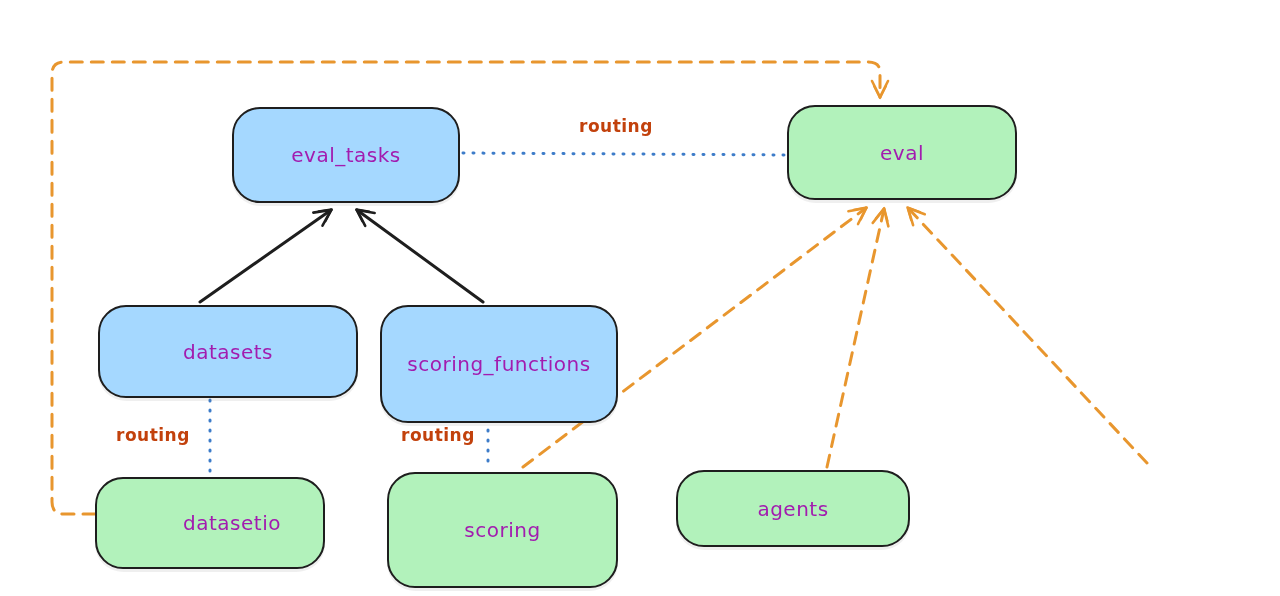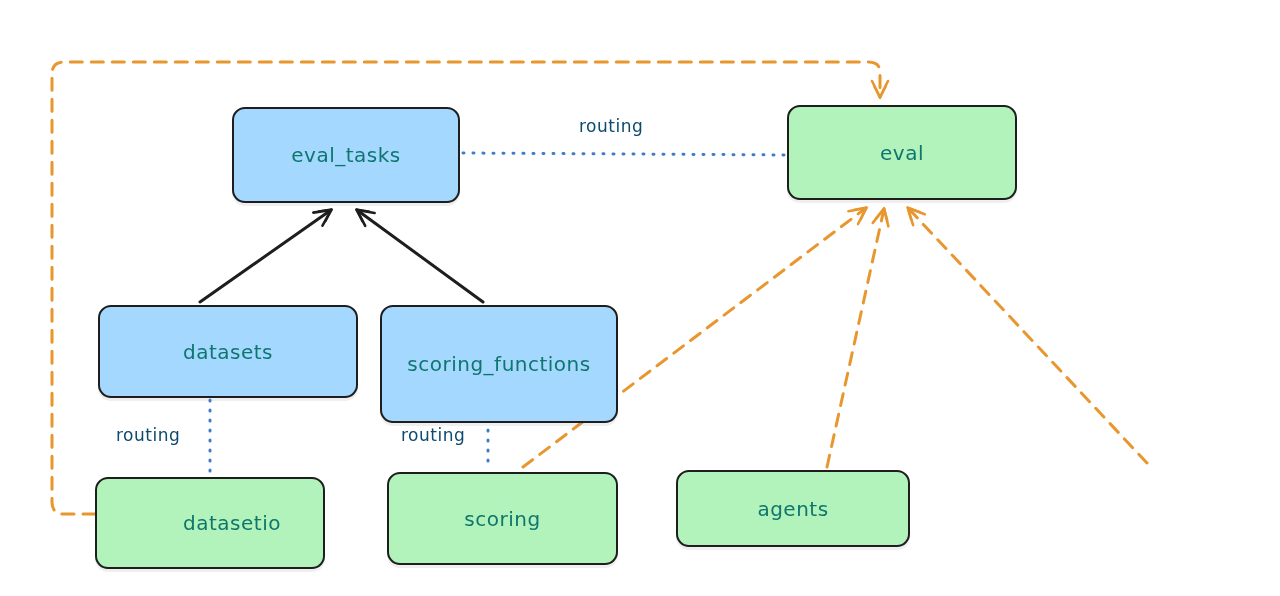--- a/index.html
+++ b/index.html
@@ -8,46 +8,46 @@
     width:1280px;height:596px;
     background:#ffffff;
     overflow:hidden;
     font-family:"DejaVu Sans","Liberation Sans",sans-serif;
   }
   .edges{position:absolute;left:0;top:0;width:1280px;height:596px;pointer-events:none;}
   .node{
     position:absolute;
     display:flex;align-items:center;justify-content:center;
     border:2.5px solid #1e1e1e;
-    border-radius:13px;
+    border-radius:28px;
     box-sizing:border-box;
-    color:#0f766e;
+    color:#a21caf;
     font-size:20px;
     font-weight:500;
     letter-spacing:0.5px;
     box-shadow:0 3px 0 rgba(120,120,120,0.12);
   }
   .node.blue{background:#a5d8ff;}
   .node.green{background:#b2f2bb;}
   .edge-label{
     position:absolute;
-    color:#0c4a6e;
+    color:#c2410c;
     font-size:17px;
-    font-weight:400;
+    font-weight:700;
     letter-spacing:0.5px;
     background:transparent;
     white-space:nowrap;
   }
   
   #n-eval_tasks{left:232px;top:107px;width:228px;height:96px;}
   #n-eval{left:787px;top:105px;width:230px;height:95px;text-align:right;}
   #n-datasets{left:98px;top:305px;width:260px;height:93px;}
   #n-scoring_functions{left:380px;top:305px;width:238px;height:118px;}
   #n-datasetio{left:95px;top:477px;width:230px;height:92px;padding-left:44px;}
-  #n-scoring{left:387px;top:472px;width:231px;height:93px;}
+  #n-scoring{left:387px;top:472px;width:231px;height:116px;}
   #n-agents{left:676px;top:470px;width:234px;height:77px;}
   #n-inference{left:1023px;top:465px;width:230px;height:97px;}
   #lbl-routing-top{left:579px;top:116px;}
   #lbl-routing-datasets{left:116px;top:425px;}
   #lbl-routing-scoring{left:401px;top:425px;}
 </style>
 </head>
 <body>
 
 <div class="canvas">

